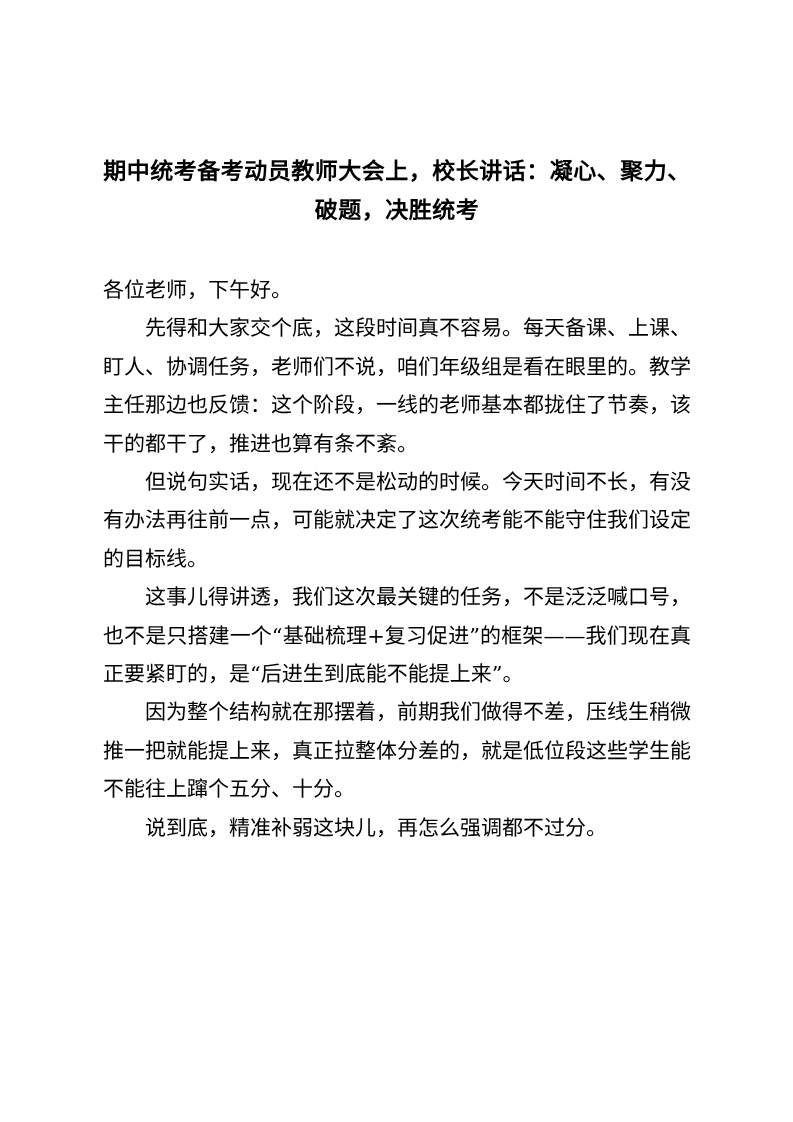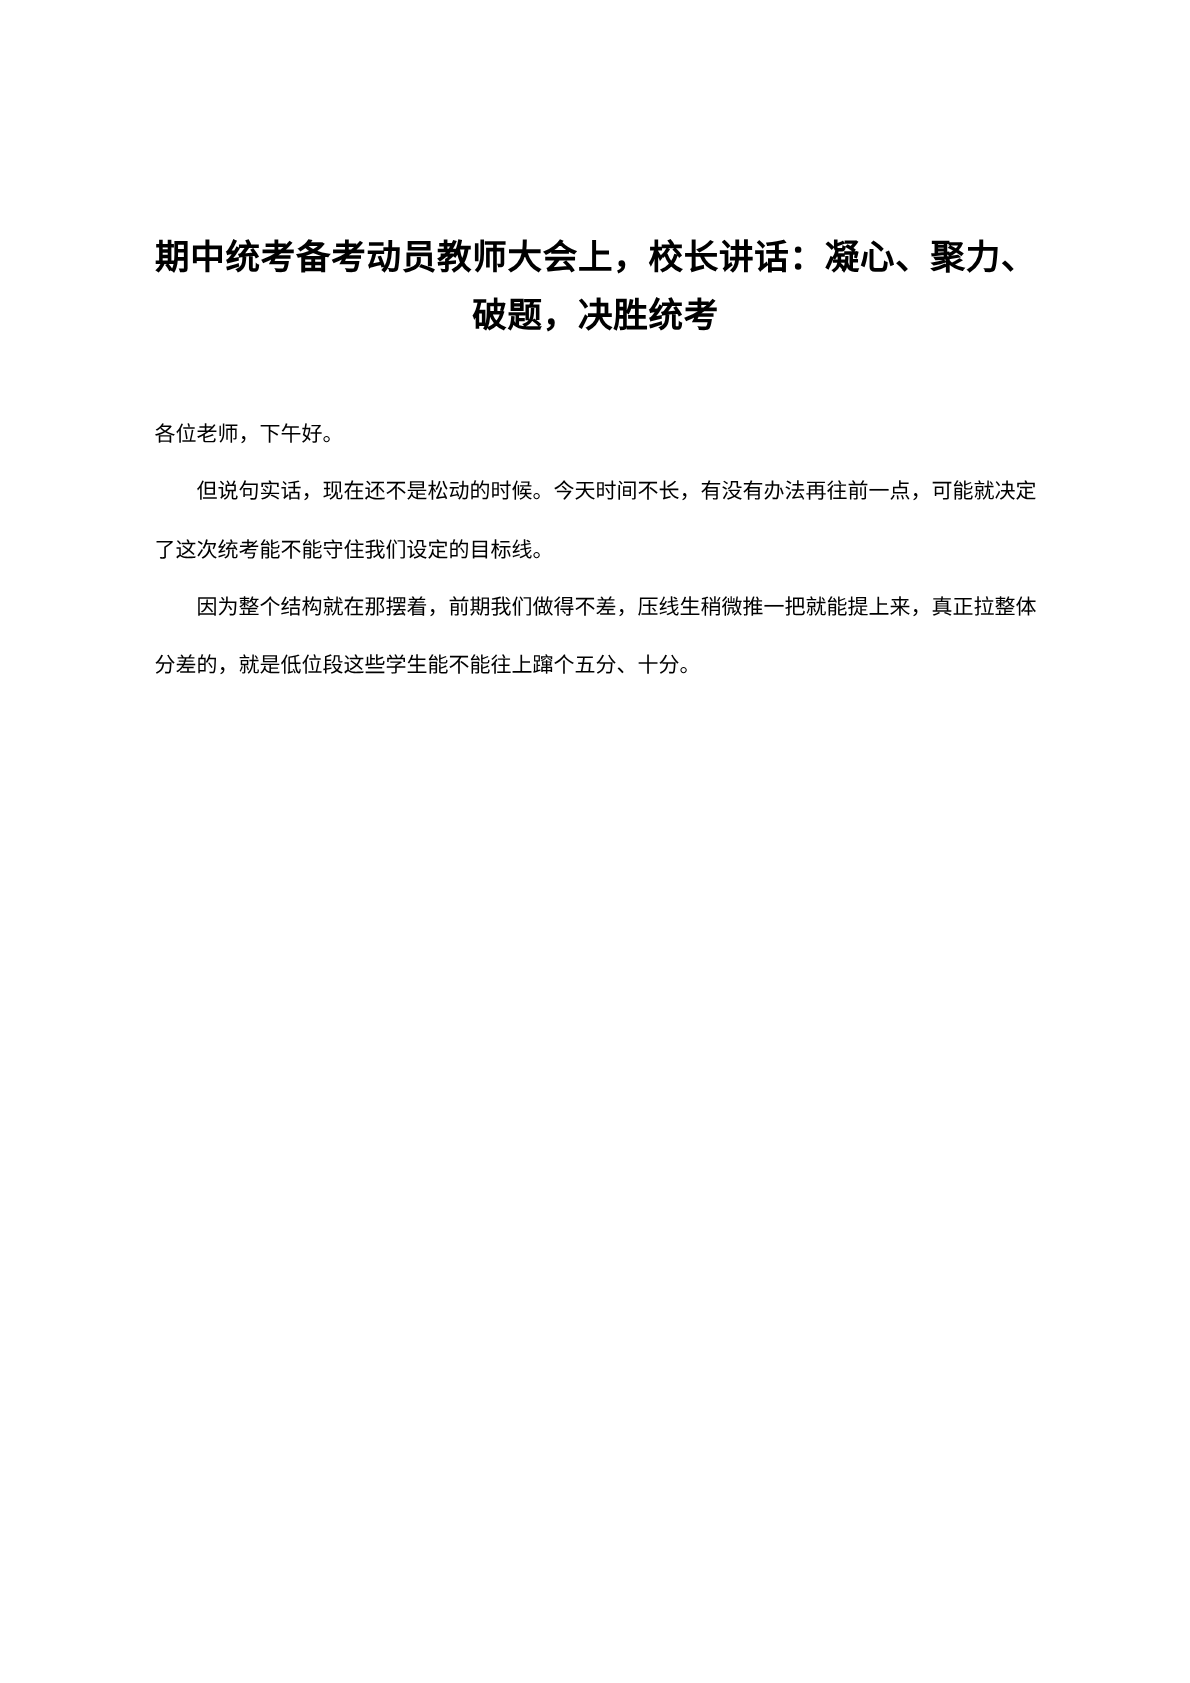--- a/index.html
+++ b/index.html
@@ -25,36 +25,39 @@
     line-height: 38.5px;
     text-align: center;
     color: #000000;
     margin: 0 0 42px 0;
     letter-spacing: 0.5px;
   }
   .body-text {
     font-family: "DejaVu Serif", serif;
   }
   .para {
-    font-size: 14px;
+    font-size: 21px;
     line-height: 38.4px;
     margin: 0;
     text-align: justify;
     text-justify: inter-ideograph;
     color: #000000;
     word-break: break-all;
   }
   .para.indent {
     text-indent: 2em;
   }
 </style>
 </head>
 <body>
 
 <div class="page">
   <h1 class="doc-title">期中统考备考动员教师大会上，校长讲话：凝心、聚力、破题，决胜统考</h1>
 
   <div class="body-text">
     <p class="para">各位老师，下午好。</p>
+    <p class="para indent">先得和大家交个底，这段时间真不容易。每天备课、上课、盯人、协调任务，老师们不说，咱们年级组是看在眼里的。教学主任那边也反馈：这个阶段，一线的老师基本都拢住了节奏，该干的都干了，推进也算有条不紊。</p>
     <p class="para indent">但说句实话，现在还不是松动的时候。今天时间不长，有没有办法再往前一点，可能就决定了这次统考能不能守住我们设定的目标线。</p>
+    <p class="para indent">这事儿得讲透，我们这次最关键的任务，不是泛泛喊口号，也不是只搭建一个“基础梳理+复习促进”的框架——我们现在真正要紧盯的，是“后进生到底能不能提上来”。</p>
     <p class="para indent">因为整个结构就在那摆着，前期我们做得不差，压线生稍微推一把就能提上来，真正拉整体分差的，就是低位段这些学生能不能往上蹿个五分、十分。</p>
+    <p class="para indent">说到底，精准补弱这块儿，再怎么强调都不过分。</p>
   </div>
 </div>
 
 </body></html>

